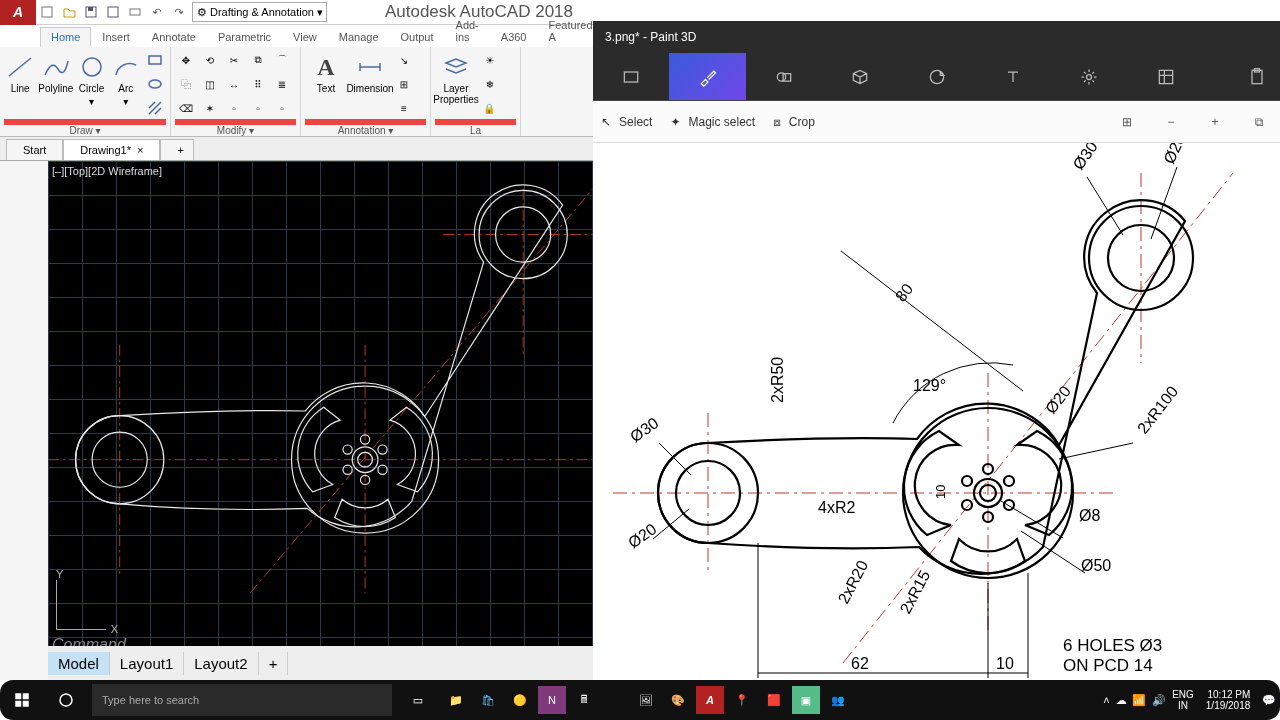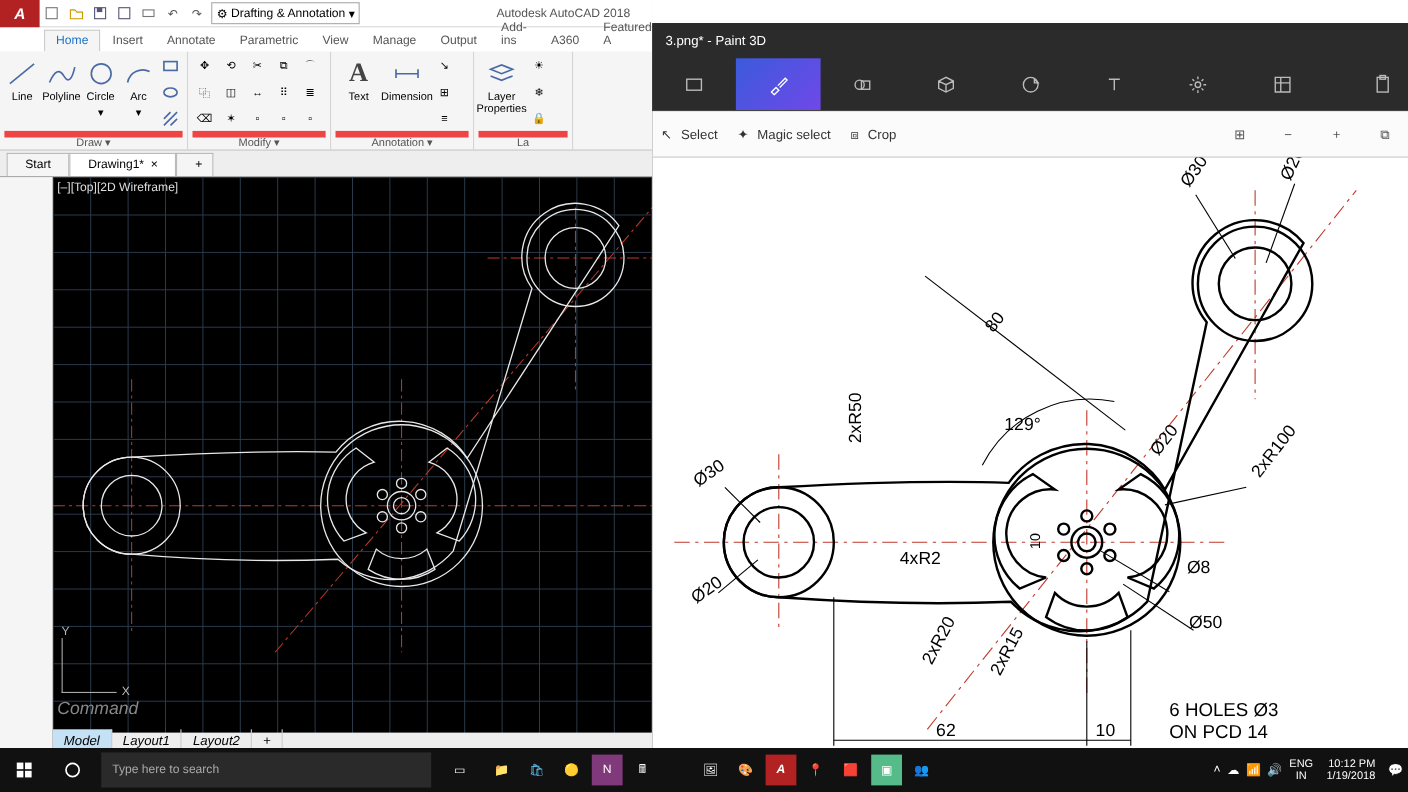--- a/index.html
+++ b/index.html
@@ -6,21 +6,21 @@
 body { width: 1280px; height: 720px; overflow: hidden; background: #fff; position: relative; }
 
 
 .acad { position: absolute; left: 0; top: 0; width: 593px; height: 680px; background: #f5f5f5; display: flex; flex-direction: column; }
 
 
 .qat { height: 25px; background: #fff; border-bottom: 1px solid #d0d0d0; display: flex; align-items: center; font-size: 11px; }
 .acad-logo { width: 36px; height: 25px; background: #b22222; color: #fff; display: flex; align-items: center; justify-content: center; font-style: italic; font-weight: bold; font-size: 14px; }
 .qat-btn { width: 20px; height: 20px; margin: 0 1px; display: flex; align-items: center; justify-content: center; color: #555; }
 .workspace-dd { height: 20px; border: 1px solid #aaa; background: #fff; display: flex; align-items: center; font-size: 11px; padding: 0 4px; margin-left: 2px; }
-.acad-title { flex: 1; text-align: right; padding-right: 20px; font-size: 11px; color: #555; }
+.acad-title { flex: 1; text-align: right; padding-right: 20px; font-size: 17px; color: #555; }
 
 
 .ribbon-tabs { height: 22px; background: #fff; display: flex; align-items: flex-end; font-size: 11px; padding-left: 40px; }
 .rtab { padding: 3px 10px; color: #555; border: 1px solid transparent; }
 .rtab.active { background: #f5f5f5; border-color: #ccc; border-bottom-color: #f5f5f5; color: #1a73c7; }
 
 
 .ribbon { height: 90px; background: #f5f5f5; border-bottom: 1px solid #bbb; display: flex; align-items: stretch; font-size: 10px; }
 .panel { border-right: 1px solid #d5d5d5; display: flex; flex-direction: column; padding: 2px 4px; }
 .panel-body { flex: 1; display: flex; align-items: flex-start; gap: 2px; }
@@ -35,21 +35,21 @@
 
 .doc-tabs { height: 24px; background: #eee; border-bottom: 1px solid #aaa; display: flex; align-items: flex-end; font-size: 11px; padding-left: 6px; }
 .dtab { padding: 4px 16px; background: #f5f5f5; border: 1px solid #bbb; border-bottom: none; display: flex; align-items: center; gap: 6px; }
 .dtab.active { background: #fff; }
 .plus-tab { width: 24px; text-align: center; }
 
 .canvas-wrap { flex: 1; position: relative; background: #000000; overflow: hidden; margin-left: 48px; }
 .vp-label { position: absolute; top: 4px; left: 4px; color: #ddd; font-size: 11px; }
 .ucs { position: absolute; left: 8px; bottom: 50px; color: #bbb; font-size: 11px; }
 .cmd { position: absolute; left: 4px; bottom: 26px; color: #888; font-style: italic; font-size: 16px; }
-.layout-tabs { position: absolute; left: 0; bottom: 0; right: 0; height: 14px; background: #eee; display: flex; align-items: center; font-size: 12px; font-style: italic; }
+.layout-tabs { position: absolute; left: 0; bottom: 0; right: 0; height: 34px; background: #eee; display: flex; align-items: center; font-size: 15px; }
 .ltab { padding: 3px 10px; border-right: 1px solid #ccc; }
 .ltab.active { background: #c5e1f5; }
 
 
 .grid-bg { position: absolute; inset: 0;
   background-image:
     linear-gradient(#2a3a4c 1px, transparent 1px),
     linear-gradient(90deg, #2a3a4c 1px, transparent 1px);
   background-size: 34px 34px;
 }
@@ -65,21 +65,21 @@
 .mode svg { width: 20px; height: 20px; stroke: currentColor; fill: none; stroke-width: 1.5; }
 .p3d-sub { height: 42px; background: #fbfbfb; display: flex; align-items: center; font-size: 12px; color: #333; padding: 0 8px; gap: 18px; border-bottom: 1px solid #ddd; }
 .sub-btn { display: flex; align-items: center; gap: 8px; }
 .sub-spacer { flex: 1; }
 .sub-ic { width: 26px; height: 26px; display: flex; align-items: center; justify-content: center; color: #555; }
 
 .p3d-canvas { flex: 1; background: #fff; position: relative; overflow: hidden; }
 .p3d-svg { position: absolute; inset: 0; }
 
 
-.taskbar { position: absolute; left: 0; bottom: 0; right: 0; height: 40px; background: #111; display: flex; align-items: center; color: #fff; font-size: 11px; }
+.taskbar { position: absolute; left: 0; bottom: 0; right: 0; height: 40px; background: #111; display: flex; align-items: center; color: #fff; font-size: 11px; border-radius: 13px; }
 .tb-btn { width: 44px; height: 40px; display: flex; align-items: center; justify-content: center; }
 .tb-btn svg { width: 18px; height: 18px; fill: #fff; }
 .search { width: 300px; height: 32px; background: #2a2a2a; display: flex; align-items: center; padding-left: 10px; color: #aaa; margin: 0 4px; }
 .tray { margin-left: auto; display: flex; align-items: center; gap: 6px; padding-right: 4px; }
 .clock { display: flex; flex-direction: column; line-height: 1.1; font-size: 10px; align-items: flex-end; padding: 0 6px; }
 .lang { display: flex; flex-direction: column; line-height: 1.1; font-size: 10px; align-items: center; }
 .task-icon { width: 28px; height: 28px; display: flex; align-items: center; justify-content: center; margin: 0 2px; }
 .ti-acad { background: #b22222; color: #fff; font-weight: bold; font-style: italic; }
 </style>
 </head>

